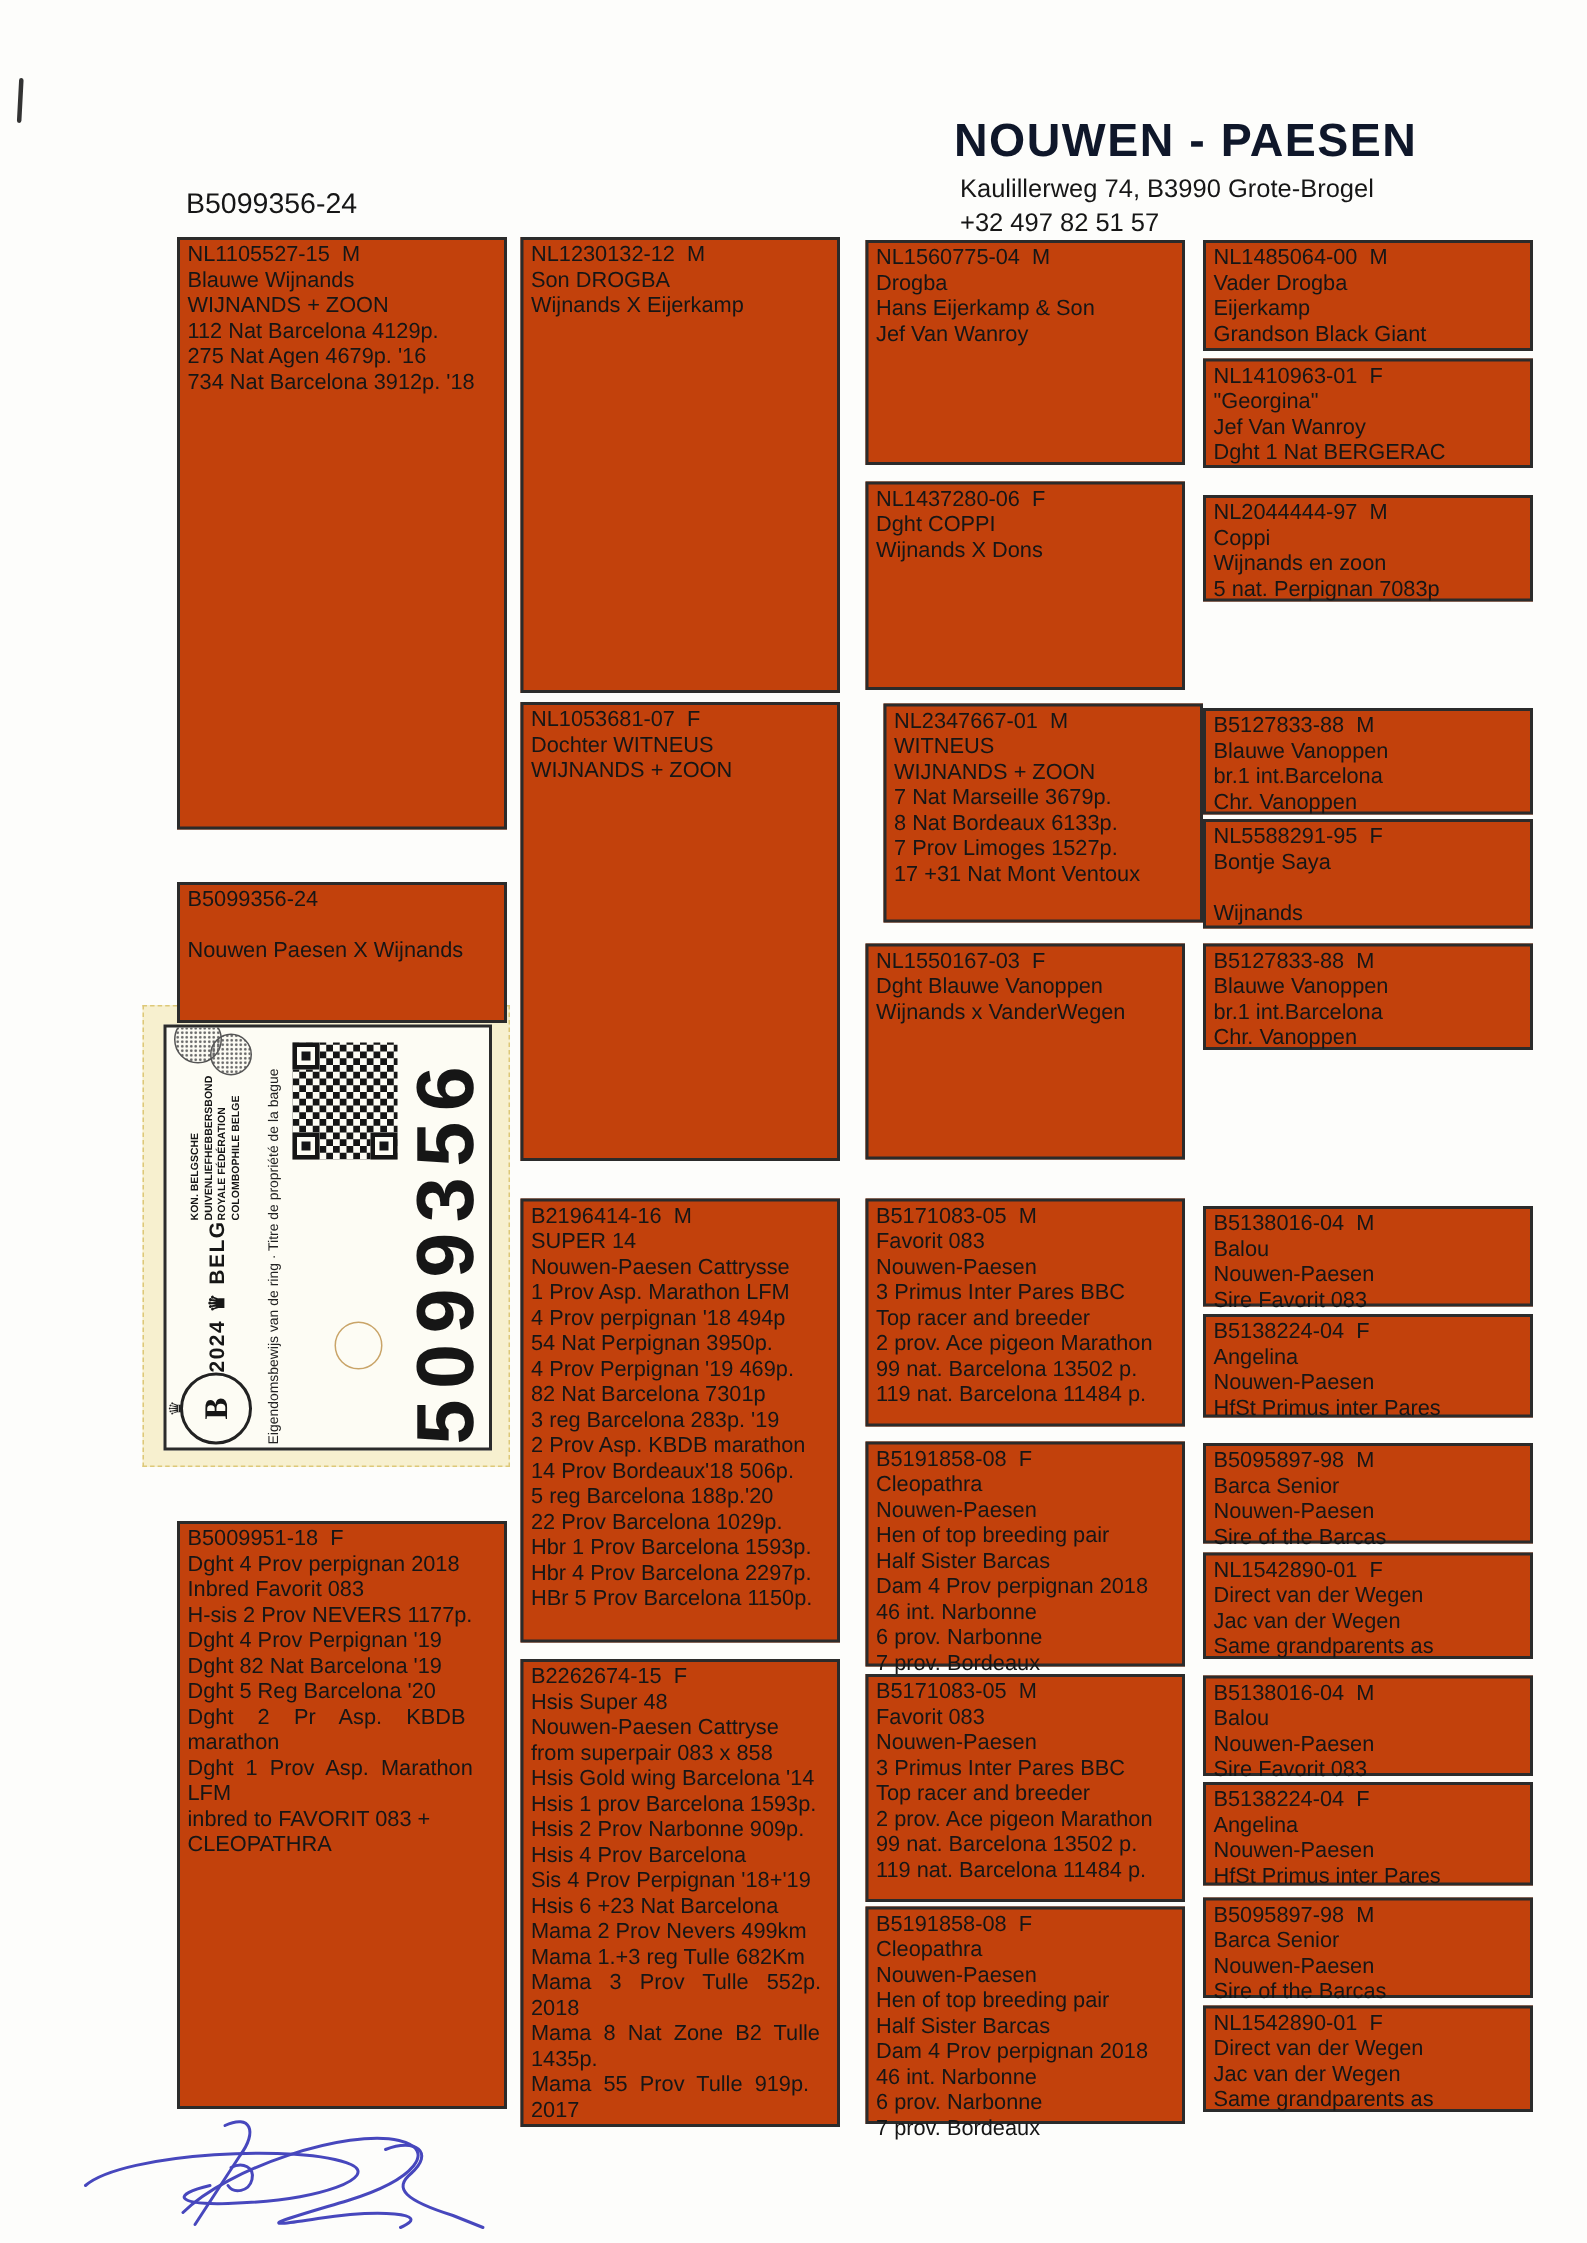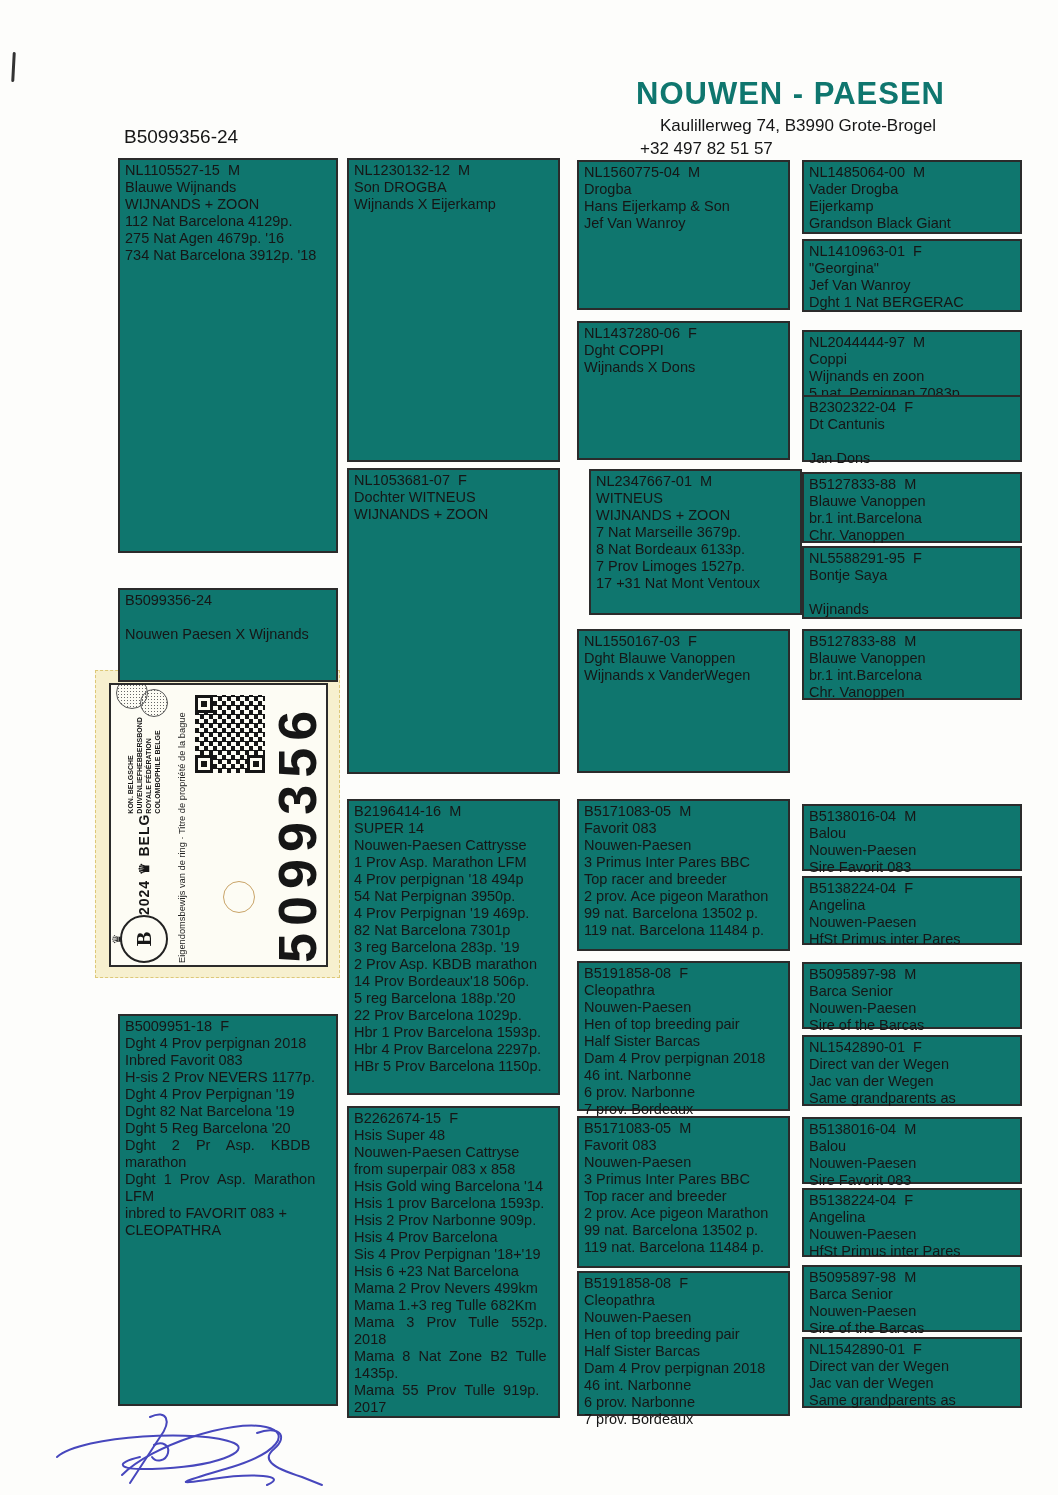--- a/index.html
+++ b/index.html
@@ -1,26 +1,26 @@
 <!DOCTYPE html>
 <html><head>
 <meta charset="utf-8">
 <style>
   html,body { margin:0; padding:0; }
   body { width:1058px; height:1495px; position:relative; background:#fdfdfb;
          font-family:"Liberation Sans", sans-serif; color:#161616; }
   .page { position:absolute; inset:0; overflow:hidden; }
 
   .hdr-title { position:absolute; left:636px; top:76px; font-size:31px; font-weight:bold;
-               letter-spacing:1px; color:#0f766e; }
-  .hdr-addr  { position:absolute; left:660px; top:116px; font-size:17px; }
+               letter-spacing:1px; color:#0f172a; }
+  .hdr-addr  { position:absolute; left:640px; top:116px; font-size:17px; }
   .hdr-phone { position:absolute; left:640px; top:139px; font-size:17px; }
   .ring-label{ position:absolute; left:124px; top:126px; font-size:19px; }
 
-  .pbox { position:absolute; border:2px solid #2b2b2b; background:#0f766e;
+  .pbox { position:absolute; border:2px solid #2b2b2b; background:#c2410c;
           padding:2px 5px; font-size:14.5px; line-height:17px;
           white-space:pre-wrap; box-sizing:border-box; z-index:2; }
 
   
   .ring-card { position:absolute; left:95px; top:670px; width:245px; height:308px;
                background:#f7f0cf; border:1px dashed #ddc878; box-sizing:border-box; z-index:1; }
   .card-white { position:absolute; left:13px; top:12px; width:219px; height:284px;
                 background:#fdfcf4; border:2px solid #2b2b2b; box-sizing:border-box; overflow:hidden; }
   .card-rot { position:absolute; left:0; top:0; width:280px; height:215px;
               transform: translateY(280px) rotate(-90deg); transform-origin:0 0; }
@@ -192,24 +192,20 @@
 Eijerkamp
 Grandson Black Giant</div>
   <div class="pbox" style="left:802px;top:239px;width:220px;height:73px">NL1410963-01  F
 "Georgina"
 Jef Van Wanroy
 Dght 1 Nat BERGERAC</div>
   <div class="pbox" style="left:802px;top:330px;width:220px;height:71px">NL2044444-97  M
 Coppi
 Wijnands en zoon
 5 nat. Perpignan 7083p</div>
-  <div class="pbox" style="left:802px;top:395px;width:220px;height:67px">B2302322-04  F
-Dt Cantunis
-
-Jan Dons</div>
   <div class="pbox" style="left:802px;top:472px;width:220px;height:71px">B5127833-88  M
 Blauwe Vanoppen
 br.1 int.Barcelona
 Chr. Vanoppen</div>
   <div class="pbox" style="left:802px;top:546px;width:220px;height:73px">NL5588291-95  F
 Bontje Saya
 
 Wijnands</div>
   <div class="pbox" style="left:802px;top:629px;width:220px;height:71px">B5127833-88  M
 Blauwe Vanoppen

